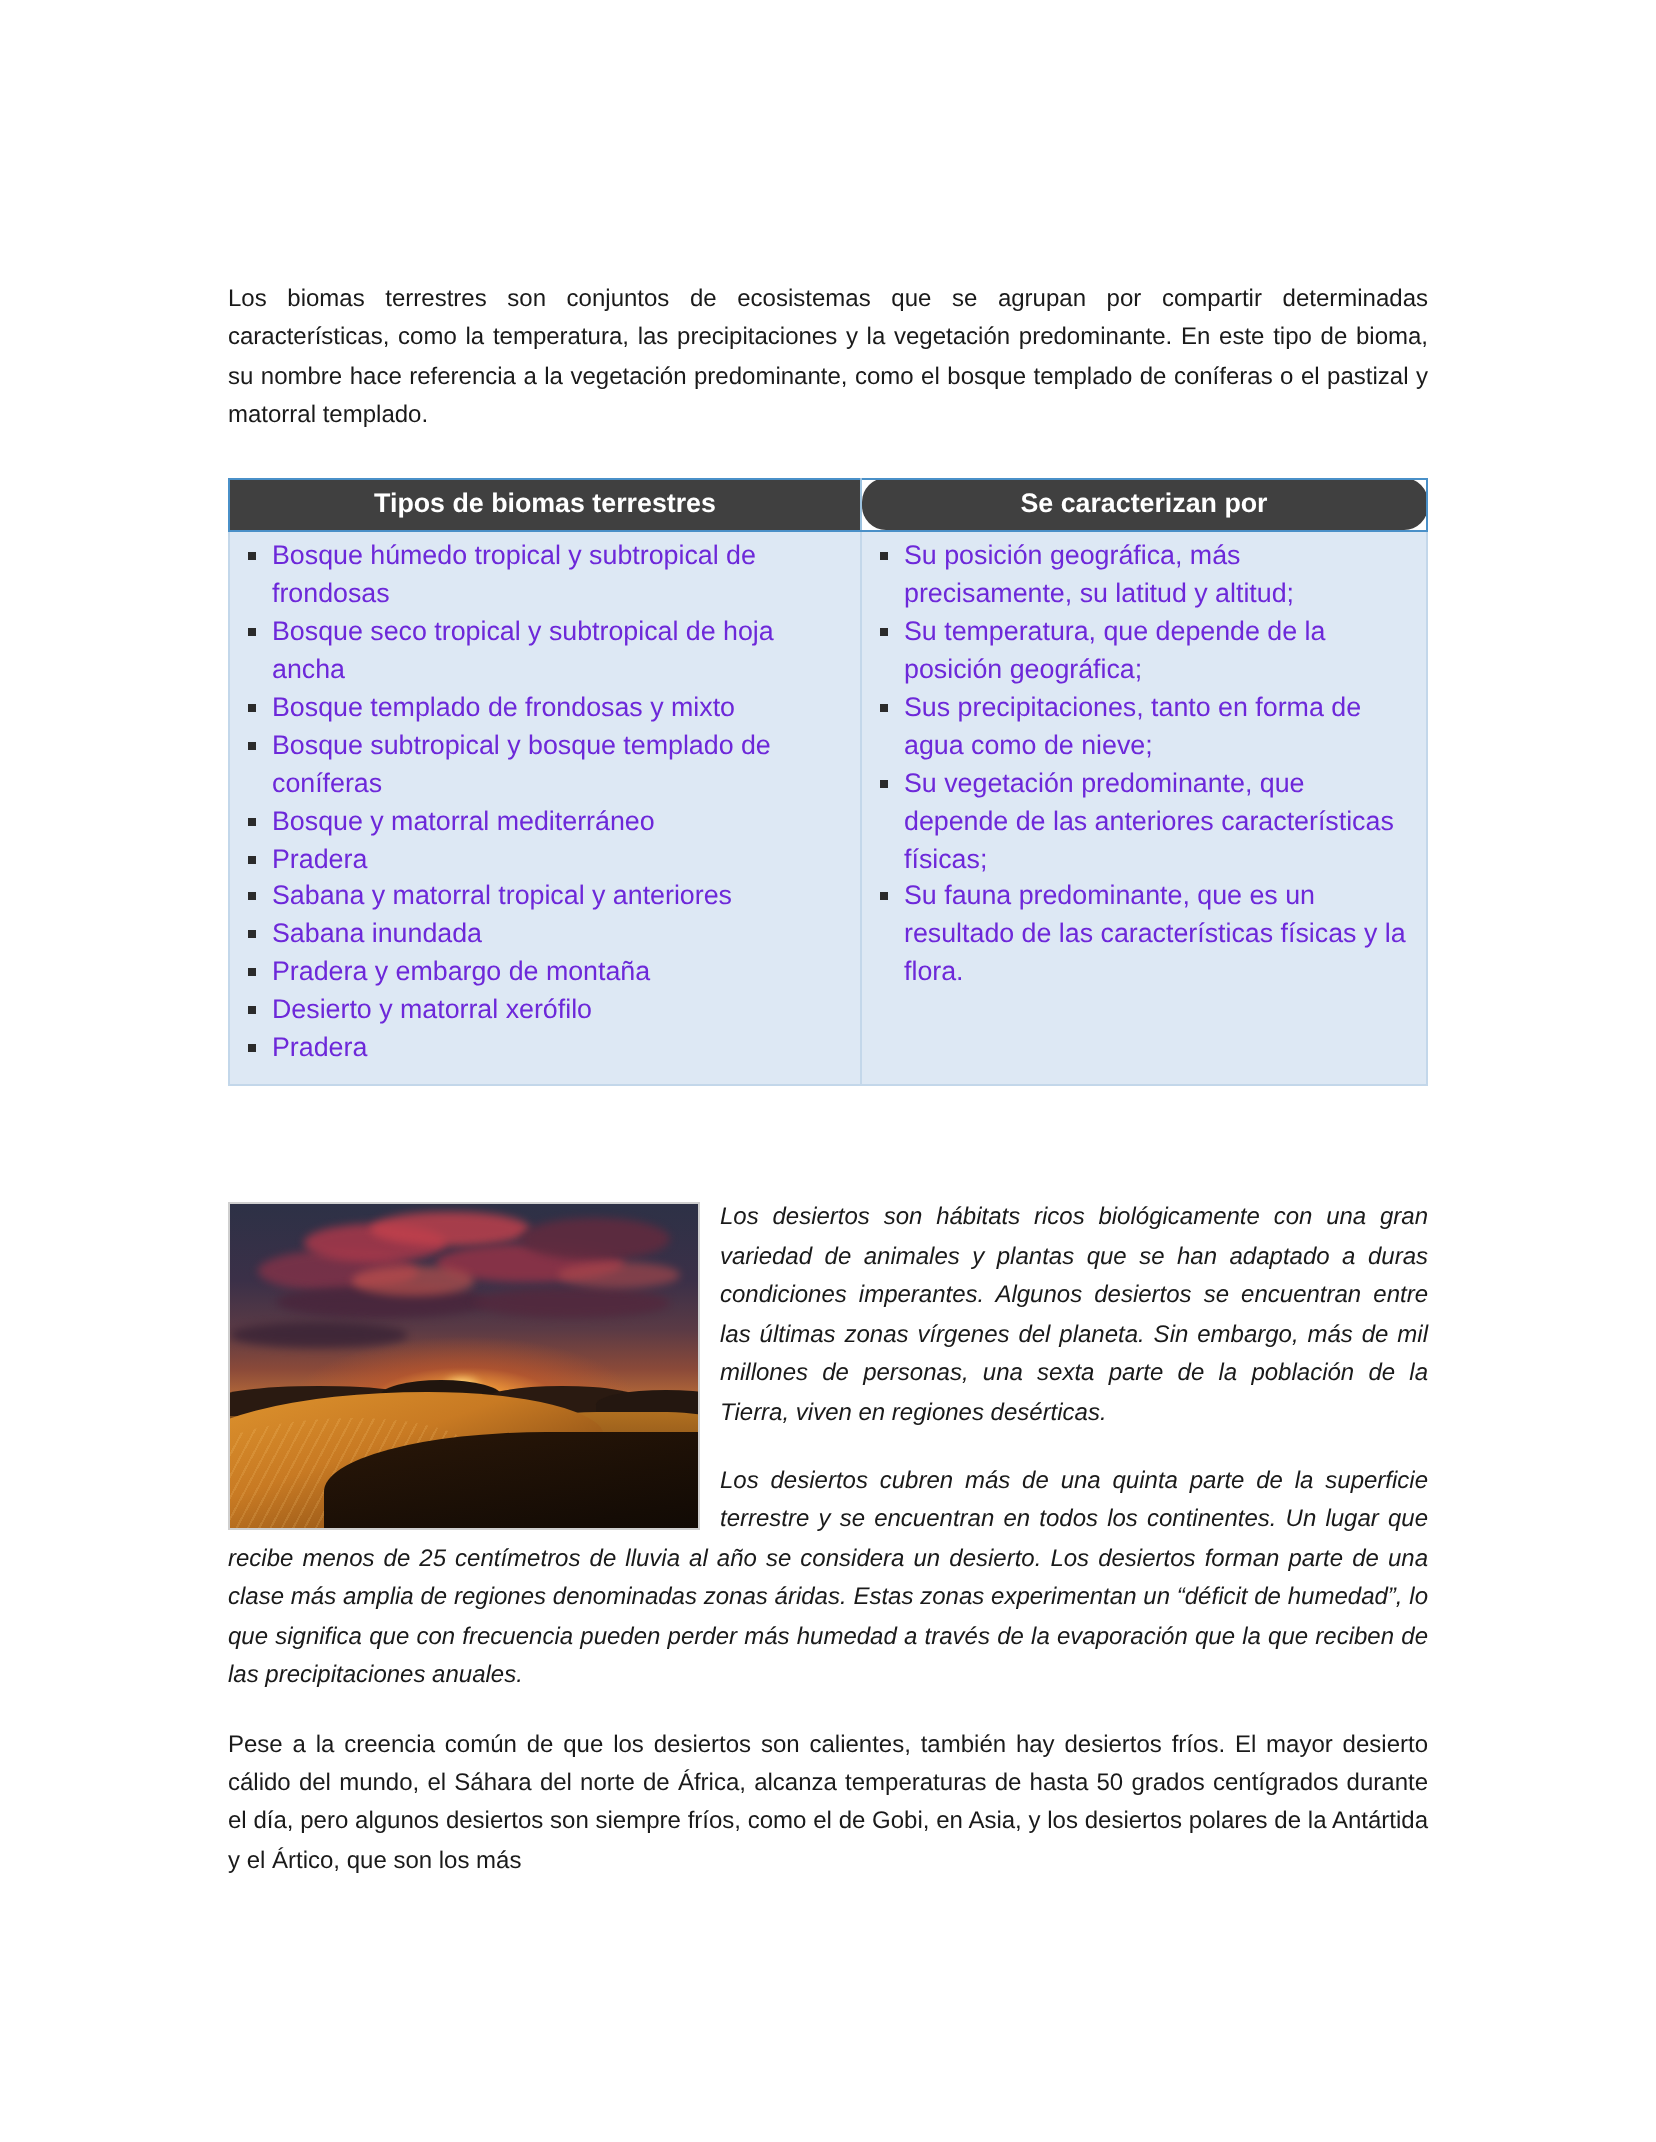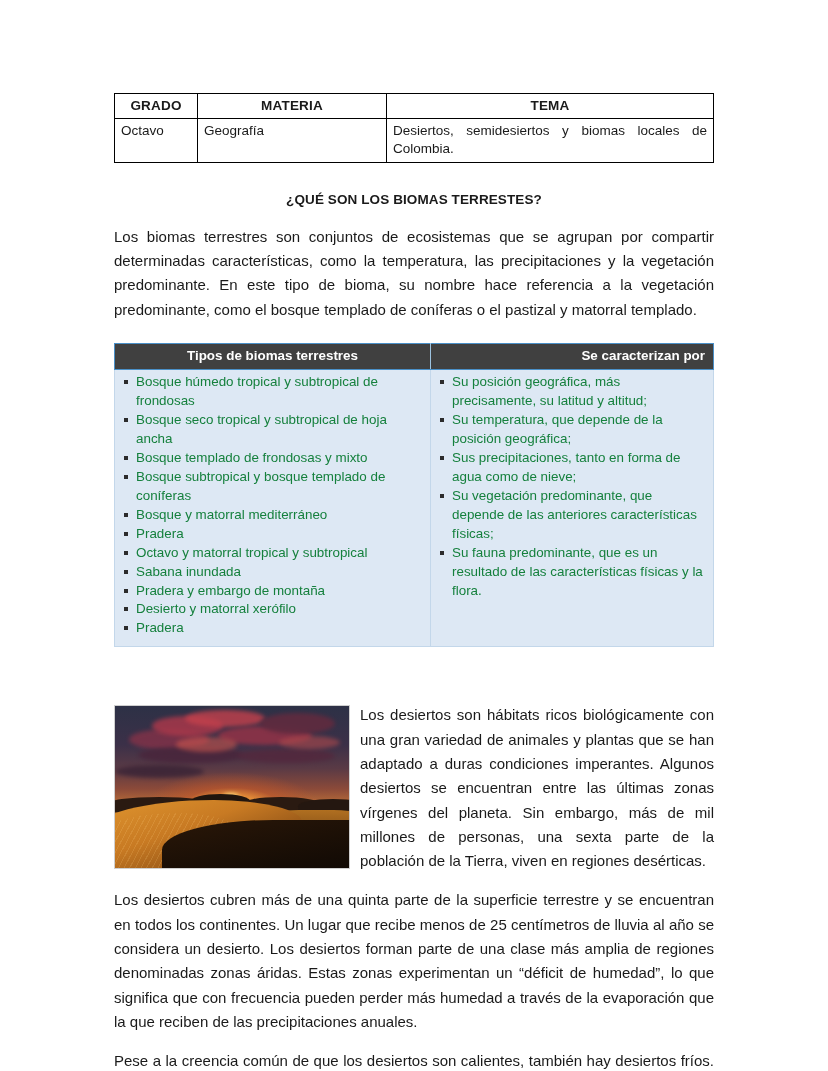--- a/index.html
+++ b/index.html
@@ -65,21 +65,21 @@
     font-size: 13.5px;
     font-weight: bold;
     text-align: center;
     margin: 0;
     padding: 0;
     letter-spacing: 0.1px;
   }
 
   
   p.body-text {
-    font-size: 15px;
+    font-size: 12px;
     line-height: 1.62;
     margin: 0;
     text-align: justify;
     text-align-last: left;
     hyphens: none;
   }
 
   
   table.biome-table {
     border-collapse: collapse;
@@ -95,56 +95,58 @@
     padding: 3px 8px 4px 8px;
     border: 1px solid #4a90c8;
     height: 18px;
     line-height: 1.3;
   }
   th.head-left {
     text-align: center;
     border-right: 1px solid #9dc3e0 !important;
   }
   th.head-right {
-    text-align: right;
+    text-align: center;
     padding-left: 8px;
+    border-radius: 12px;
   }
   table.biome-table tbody td {
     background: #dde8f4;
     vertical-align: top;
     padding: 3px 6px 8px 6px;
     border: 1px solid #c3d7ea;
   }
   td.body-left { border-right: 1px solid #b9d0e6; }
   ul.bullets {
     margin: 0;
     padding: 0;
     list-style: none;
   }
   ul.bullets li {
     position: relative;
     padding-left: 15px;
     line-height: 1.415;
     font-size: 13.4px;
-    color: #15803d;
+    color: #6d28d9;
     margin: 0;
   }
   ul.bullets li::before {
     content: "";
     position: absolute;
     left: 3px;
     top: 7px;
     width: 4px;
     height: 4px;
     background: #2b2b2b;
   }
 
   
   .figure-block {
     position: relative;
+    font-style: italic;
   }
   .desert-figure {
     float: left;
     width: 236px;
     height: 164px;
     margin: 2px 10px 4px 0;
     border: 1px solid #cfcfcf;
     box-sizing: border-box;
     overflow: hidden;
     position: relative;
@@ -239,39 +241,22 @@
     );
     border-radius: 58% 42% 0 0 / 38% 26% 0 0;
   }
 </style>
 </head>
 <body>
 
 <div class="page">
   <div class="content">
 
-    <table class="info-table">
-      <thead>
-        <tr>
-          <th class="col-grado">GRADO</th>
-          <th class="col-materia">MATERIA</th>
-          <th>TEMA</th>
-        </tr>
-      </thead>
-      <tbody>
-        <tr>
-          <td class="cell-plain">Octavo</td>
-          <td class="cell-plain">Geografía</td>
-          <td>Desiertos, semidesiertos y biomas locales de Colombia.</td>
-        </tr>
-      </tbody>
-    </table>
 
     <div style="height:29px"></div>
-    <h2 class="section-title">¿QUÉ SON LOS BIOMAS TERRESTES?</h2>
 
     <div style="height:18px"></div>
     <p class="body-text">Los biomas terrestres son conjuntos de ecosistemas que se agrupan por compartir determinadas características, como la temperatura, las precipitaciones y la vegetación predominante. En este tipo de bioma, su nombre hace referencia a la vegetación predominante, como el bosque templado de coníferas o el pastizal y matorral templado.</p>
 
     <div style="height:21px"></div>
     <table class="biome-table">
       <thead>
         <tr>
           <th class="head-left" style="width:299px">Tipos de biomas terrestres</th>
           <th class="head-right">Se caracterizan por</th>
@@ -280,21 +265,21 @@
       <tbody>
         <tr>
           <td class="body-left">
             <ul class="bullets">
               <li>Bosque húmedo tropical y subtropical de frondosas</li>
               <li>Bosque seco tropical y subtropical de hoja ancha</li>
               <li>Bosque templado de frondosas y mixto</li>
               <li>Bosque subtropical y bosque templado de coníferas</li>
               <li>Bosque y matorral mediterráneo</li>
               <li>Pradera</li>
-              <li>Octavo y matorral tropical y subtropical</li>
+              <li>Sabana y matorral tropical y anteriores</li>
               <li>Sabana inundada</li>
               <li>Pradera y embargo de montaña</li>
               <li>Desierto y matorral xerófilo</li>
               <li>Pradera</li>
             </ul>
           </td>
           <td>
             <ul class="bullets">
               <li>Su posición geográfica, más precisamente, su latitud y altitud;</li>
               <li>Su temperatura, que depende de la posición geográfica;</li>

